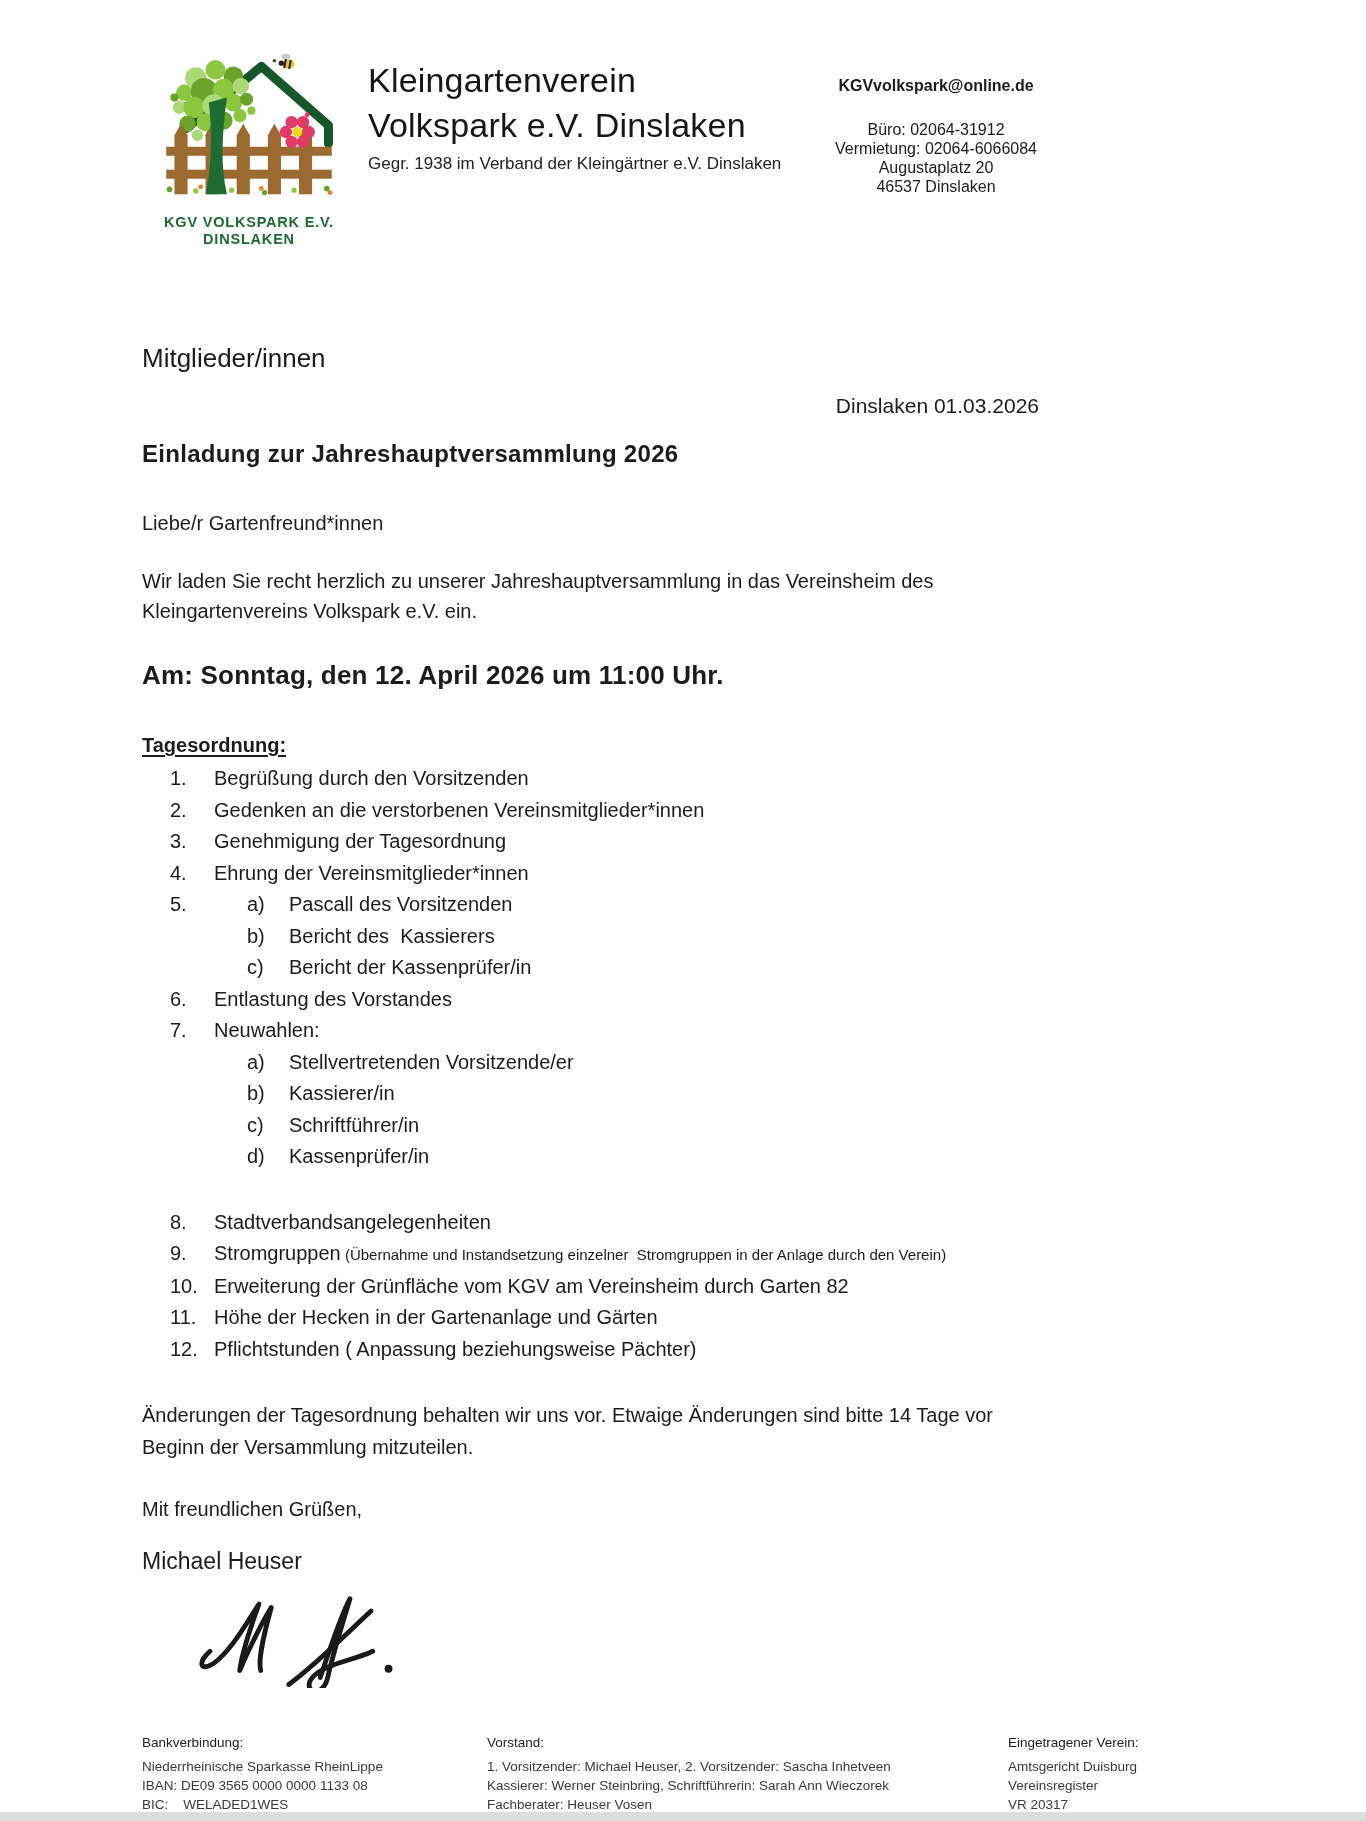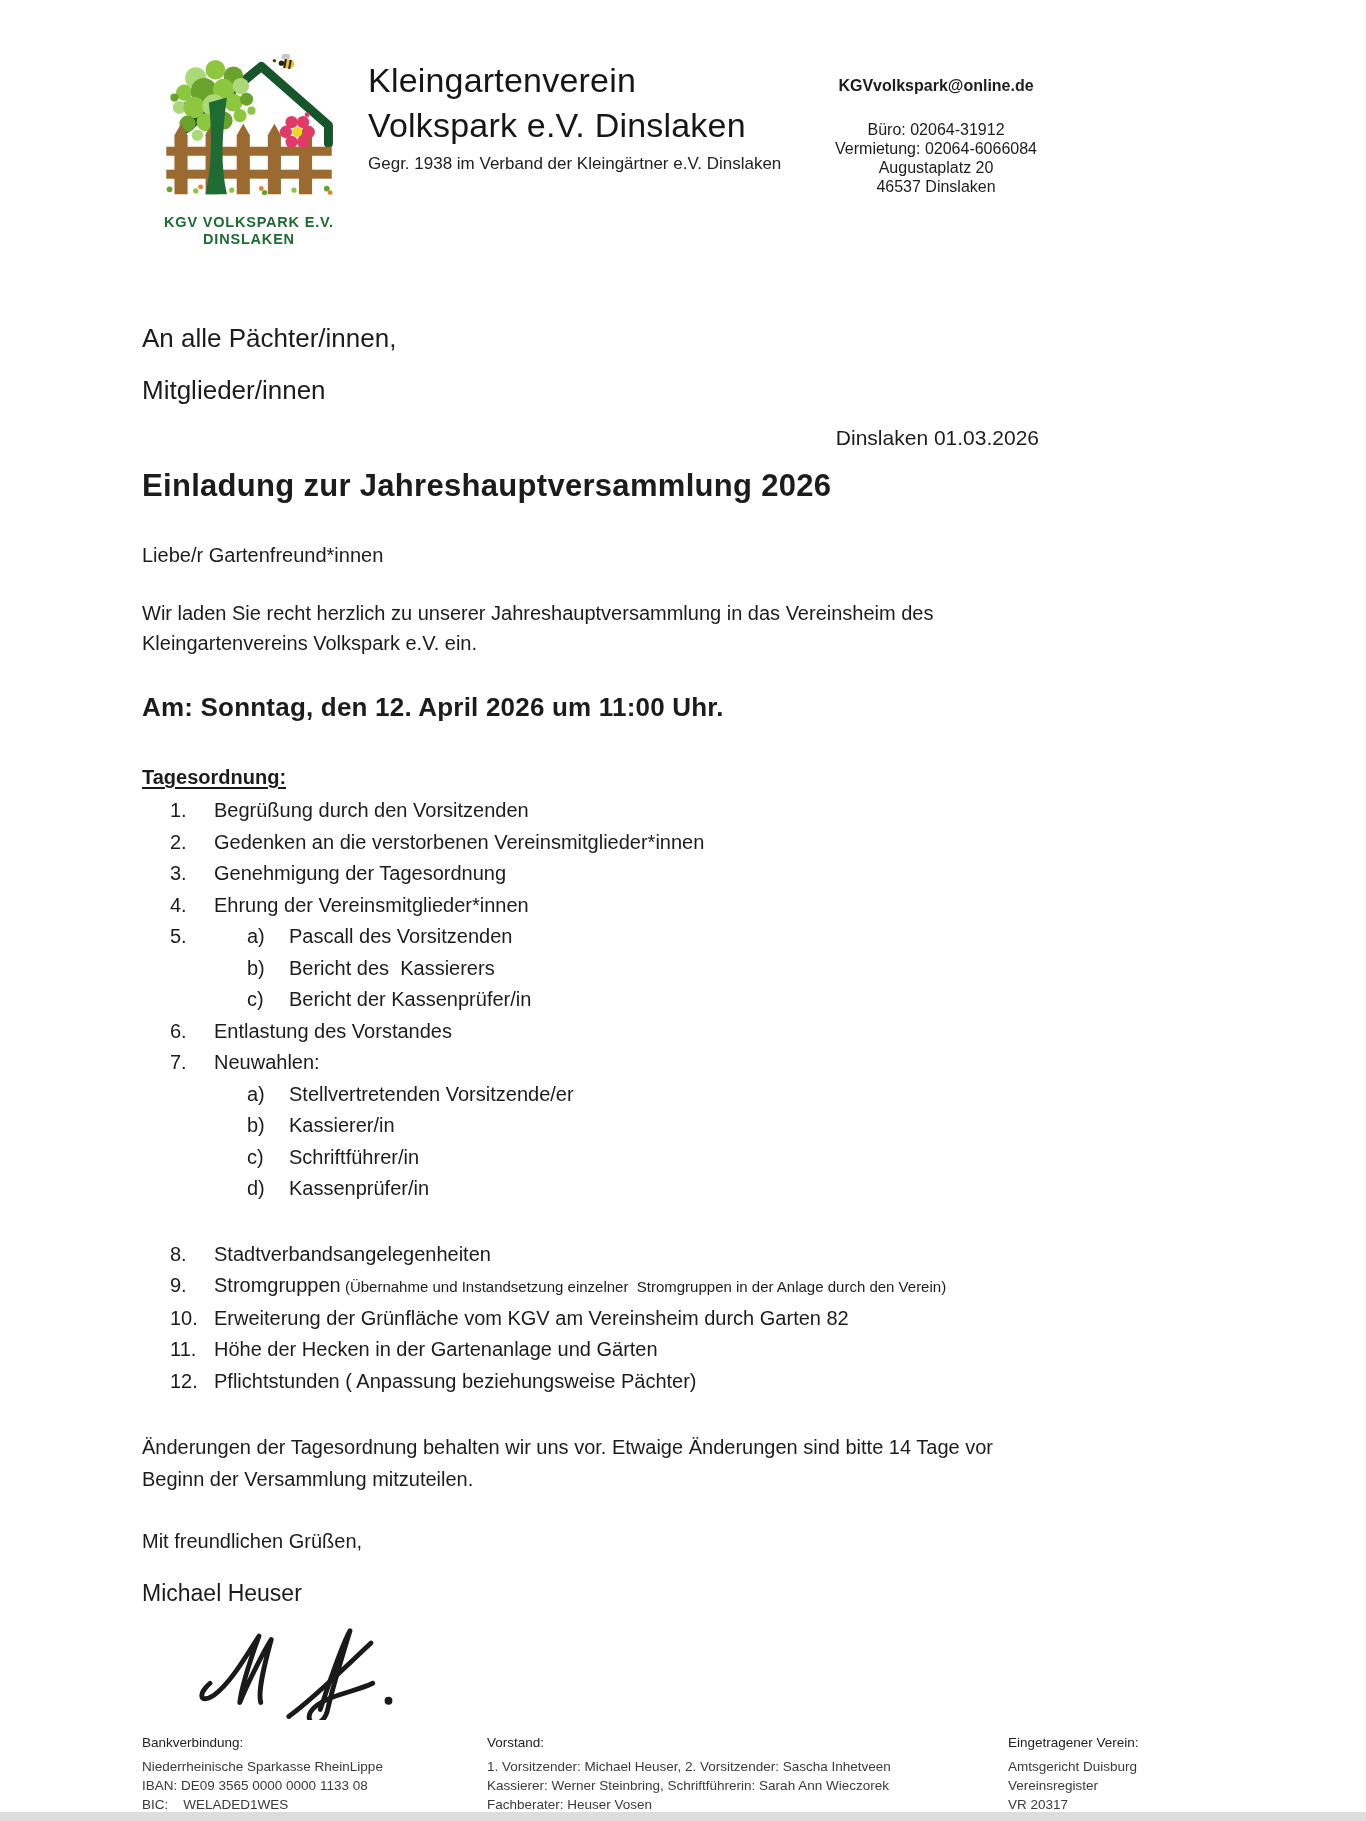--- a/index.html
+++ b/index.html
@@ -16,21 +16,21 @@
   .contact{position:absolute;top:76px;right:329px;text-align:center;}
   .contact .email{font-weight:700;font-size:16px;line-height:19px;}
   .contact .line{font-size:16px;line-height:19px;}
   .contact .phone-office{margin-top:25px;}
 
   
   .letter{position:absolute;left:142px;top:322px;width:897px;}
   .recipient{font-size:26px;line-height:32px;}
   .recipient-2{margin-top:20px;}
   .dateline{text-align:right;font-size:21px;line-height:26px;margin-top:19px;}
-  .subject{font-size:31px;font-weight:700;line-height:32px;margin-top:19px;letter-spacing:.3px;}
+  .subject{font-size:24px;font-weight:700;line-height:32px;margin-top:19px;letter-spacing:.3px;}
   .salutation{font-size:20px;line-height:26px;margin-top:40px;}
   .intro{font-size:20px;line-height:30px;margin-top:30px;}
   .meeting{font-size:26px;font-weight:700;line-height:34px;margin-top:32px;letter-spacing:.2px;}
   .agenda-title{display:inline-block;font-size:20px;font-weight:700;line-height:28px;margin-top:39px;
                 text-decoration:underline;text-decoration-thickness:2px;text-underline-offset:3px;}
   .agenda{margin-top:4px;font-size:20px;}
   .agenda-row,.agenda-subrow{display:flex;line-height:31.5px;white-space:pre-wrap;}
   .agenda-row{padding-left:28px;}
   .agenda-num{flex:none;width:44px;}
   .agenda-text{white-space:pre-wrap;}
@@ -162,21 +162,20 @@
 
   <div class="contact">
     <div class="email">KGVvolkspark@online.de</div>
     <div class="line phone-office">Büro: 02064-31912</div>
     <div class="line">Vermietung: 02064-6066084</div>
     <div class="line">Augustaplatz 20</div>
     <div class="line">46537 Dinslaken</div>
   </div>
 
   <div class="letter">
-    <div class="recipient">An alle Pächter/innen,</div>
     <div class="recipient recipient-2">Mitglieder/innen</div>
     <div class="dateline">Dinslaken 01.03.2026</div>
     <div class="subject">Einladung zur Jahreshauptversammlung 2026</div>
     <div class="salutation">Liebe/r Gartenfreund*innen</div>
     <div class="intro">Wir laden Sie recht herzlich zu unserer Jahreshauptversammlung in das Vereinsheim des Kleingartenvereins Volkspark e.V. ein.</div>
     <div class="meeting">Am: Sonntag, den 12. April 2026 um 11:00 Uhr.</div>
     <div>
       <span class="agenda-title">Tagesordnung:</span>
     </div>
     <div class="agenda">

